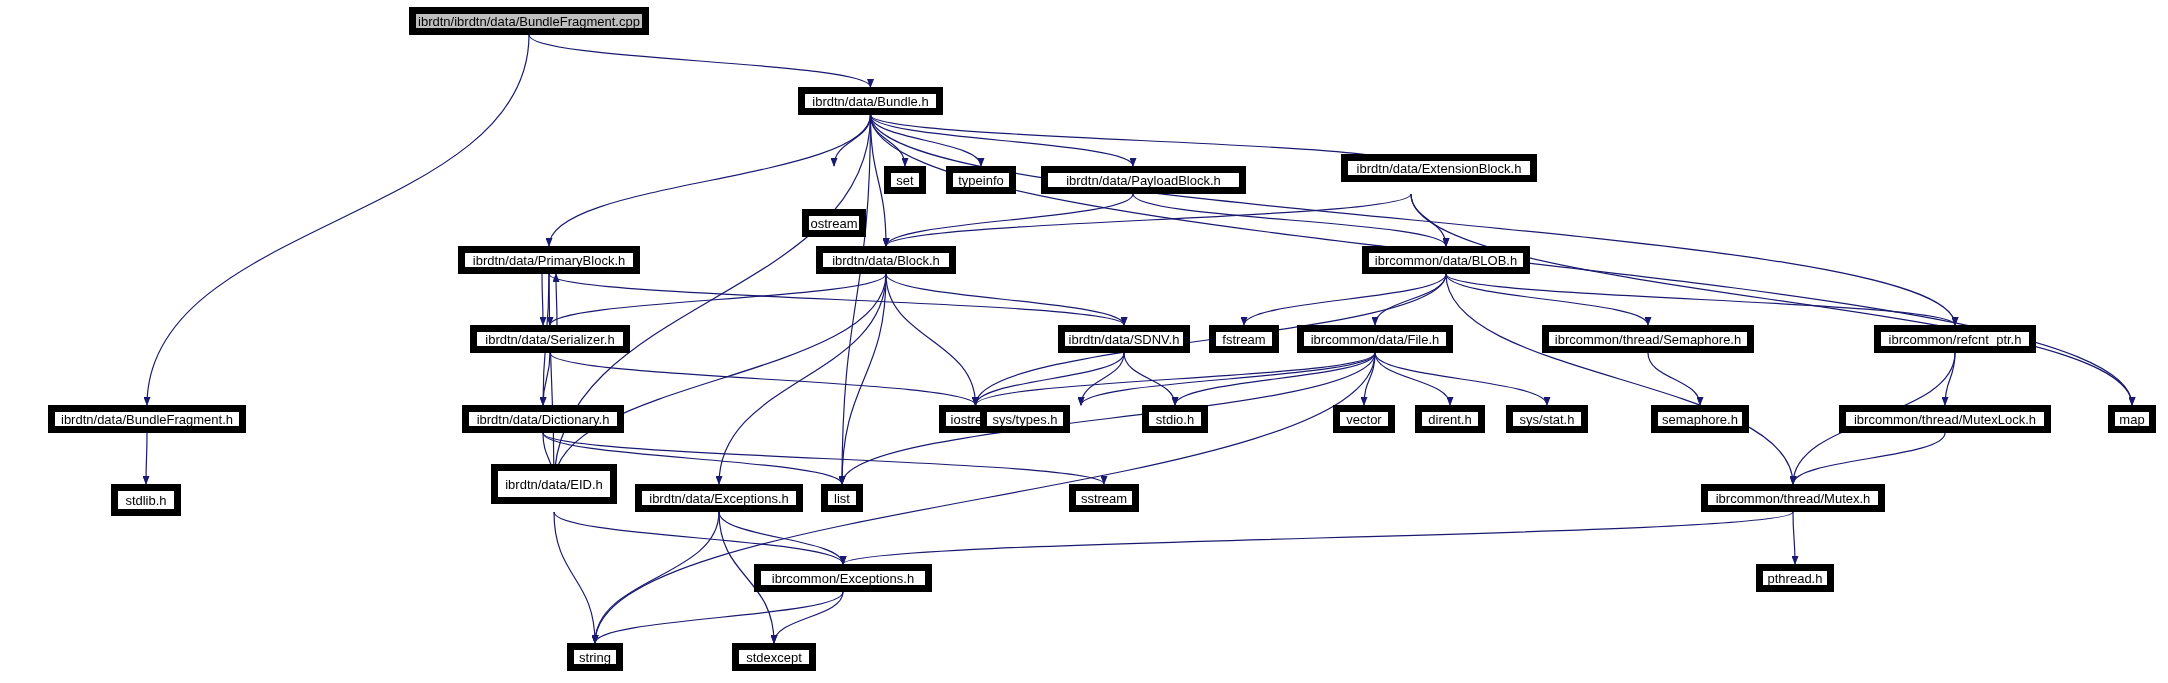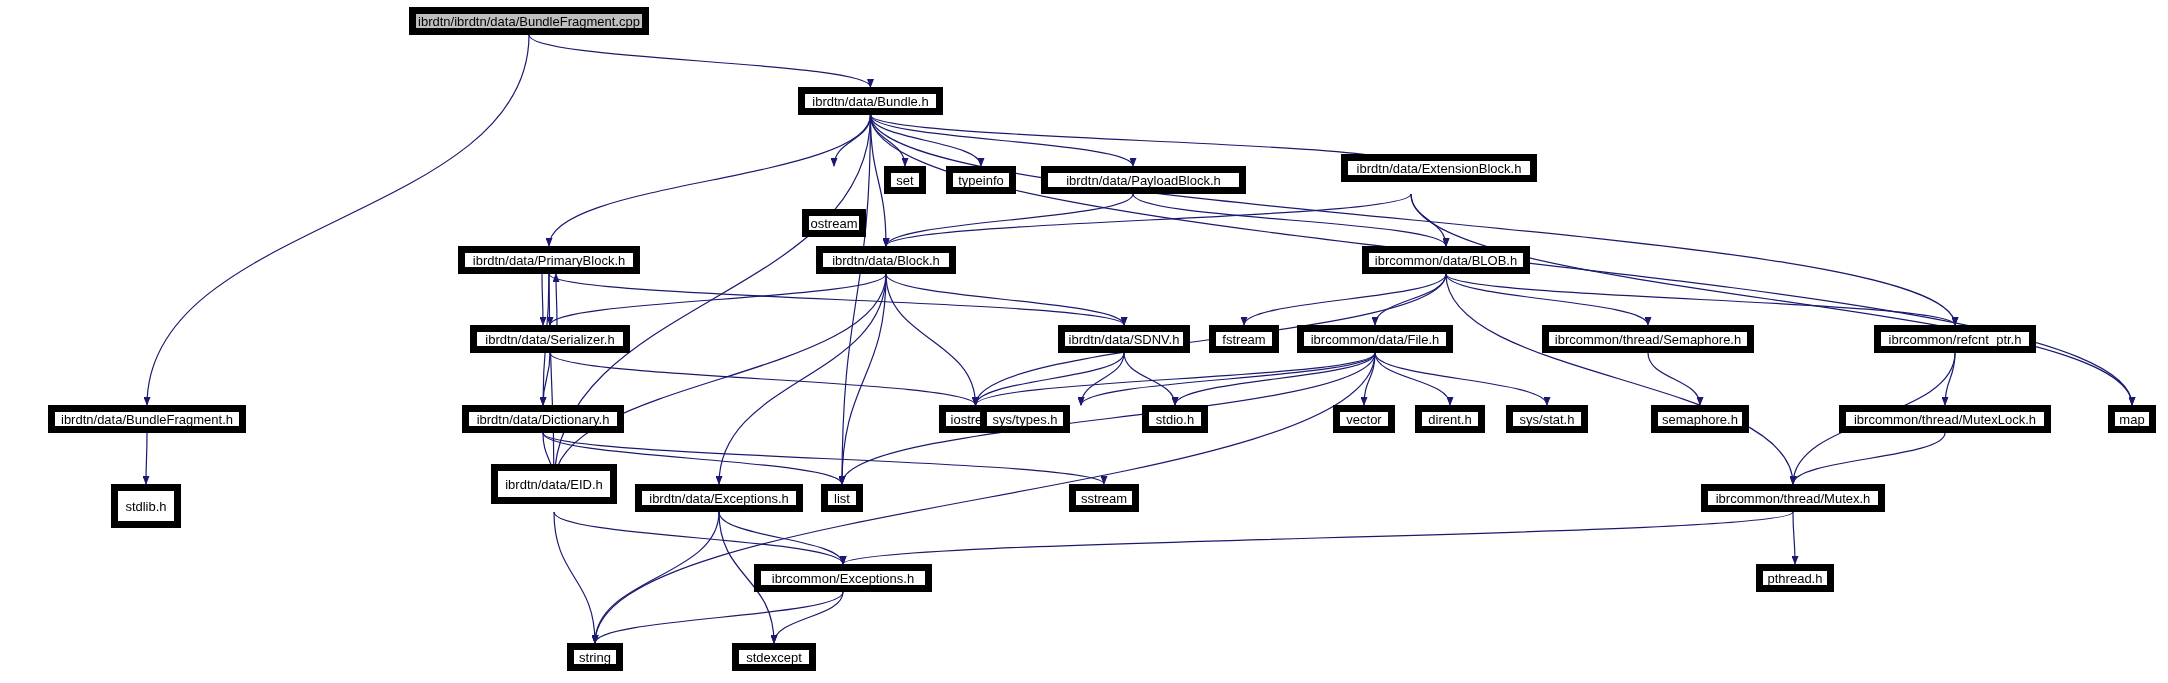--- a/index.html
+++ b/index.html
@@ -140,21 +140,21 @@
     <div class="node" style="left: 462px; top: 405px; width: 162px; height: 28px; background: rgb(255, 255, 255); border-color: rgb(0, 0, 0);">ibrdtn/data/Dictionary.h</div>
     <div class="node" style="left: 939px; top: 405px; width: 73px; height: 28px; background: rgb(255, 255, 255); border-color: rgb(0, 0, 0);">iostream</div>
     <div class="node" style="left: 980px; top: 405px; width: 90px; height: 28px; background: rgb(255, 255, 255); border-color: rgb(0, 0, 0);">sys/types.h</div>
     <div class="node" style="left: 1142px; top: 405px; width: 66px; height: 28px; background: rgb(255, 255, 255); border-color: rgb(0, 0, 0);">stdio.h</div>
     <div class="node" style="left: 1333px; top: 405px; width: 62px; height: 28px; background: rgb(255, 255, 255); border-color: rgb(0, 0, 0);">vector</div>
     <div class="node" style="left: 1415px; top: 405px; width: 70px; height: 28px; background: rgb(255, 255, 255); border-color: rgb(0, 0, 0);">dirent.h</div>
     <div class="node" style="left: 1506px; top: 405px; width: 82px; height: 28px; background: rgb(255, 255, 255); border-color: rgb(0, 0, 0);">sys/stat.h</div>
     <div class="node" style="left: 1651px; top: 405px; width: 98px; height: 28px; background: rgb(255, 255, 255); border-color: rgb(0, 0, 0);">semaphore.h</div>
     <div class="node" style="left: 1839px; top: 405px; width: 212px; height: 28px; background: rgb(255, 255, 255); border-color: rgb(0, 0, 0);">ibrcommon/thread/MutexLock.h</div>
     <div class="node" style="left: 2108px; top: 405px; width: 48px; height: 28px; background: rgb(255, 255, 255); border-color: rgb(0, 0, 0);">map</div>
-    <div class="node" style="left: 111px; top: 484px; width: 70px; height: 44px; background: rgb(255, 255, 255); border-color: rgb(0, 0, 0);">stdlib.h</div>
+    <div class="node" style="left: 111px; top: 484px; width: 70px; height: 32px; background: rgb(255, 255, 255); border-color: rgb(0, 0, 0);">stdlib.h</div>
     <div class="node" style="left: 491px; top: 464px; width: 126px; height: 40px; background: rgb(255, 255, 255); border-color: rgb(0, 0, 0);">ibrdtn/data/EID.h</div>
     <div class="node" style="left: 635px; top: 484px; width: 168px; height: 28px; background: rgb(255, 255, 255); border-color: rgb(0, 0, 0);">ibrdtn/data/Exceptions.h</div>
     <div class="node" style="left: 821px; top: 484px; width: 42px; height: 28px; background: rgb(255, 255, 255); border-color: rgb(0, 0, 0);">list</div>
     <div class="node" style="left: 1069px; top: 484px; width: 70px; height: 28px; background: rgb(255, 255, 255); border-color: rgb(0, 0, 0);">sstream</div>
     <div class="node" style="left: 1701px; top: 484px; width: 184px; height: 28px; background: rgb(255, 255, 255); border-color: rgb(0, 0, 0);">ibrcommon/thread/Mutex.h</div>
     <div class="node" style="left: 754px; top: 564px; width: 178px; height: 28px; background: rgb(255, 255, 255); border-color: rgb(0, 0, 0);">ibrcommon/Exceptions.h</div>
     <div class="node" style="left: 1756px; top: 564px; width: 78px; height: 28px; background: rgb(255, 255, 255); border-color: rgb(0, 0, 0);">pthread.h</div>
     <div class="node" style="left: 567px; top: 643px; width: 56px; height: 28px; background: rgb(255, 255, 255); border-color: rgb(0, 0, 0);">string</div>
     <div class="node" style="left: 732px; top: 643px; width: 84px; height: 28px; background: rgb(255, 255, 255); border-color: rgb(0, 0, 0);">stdexcept</div>
   </div>

